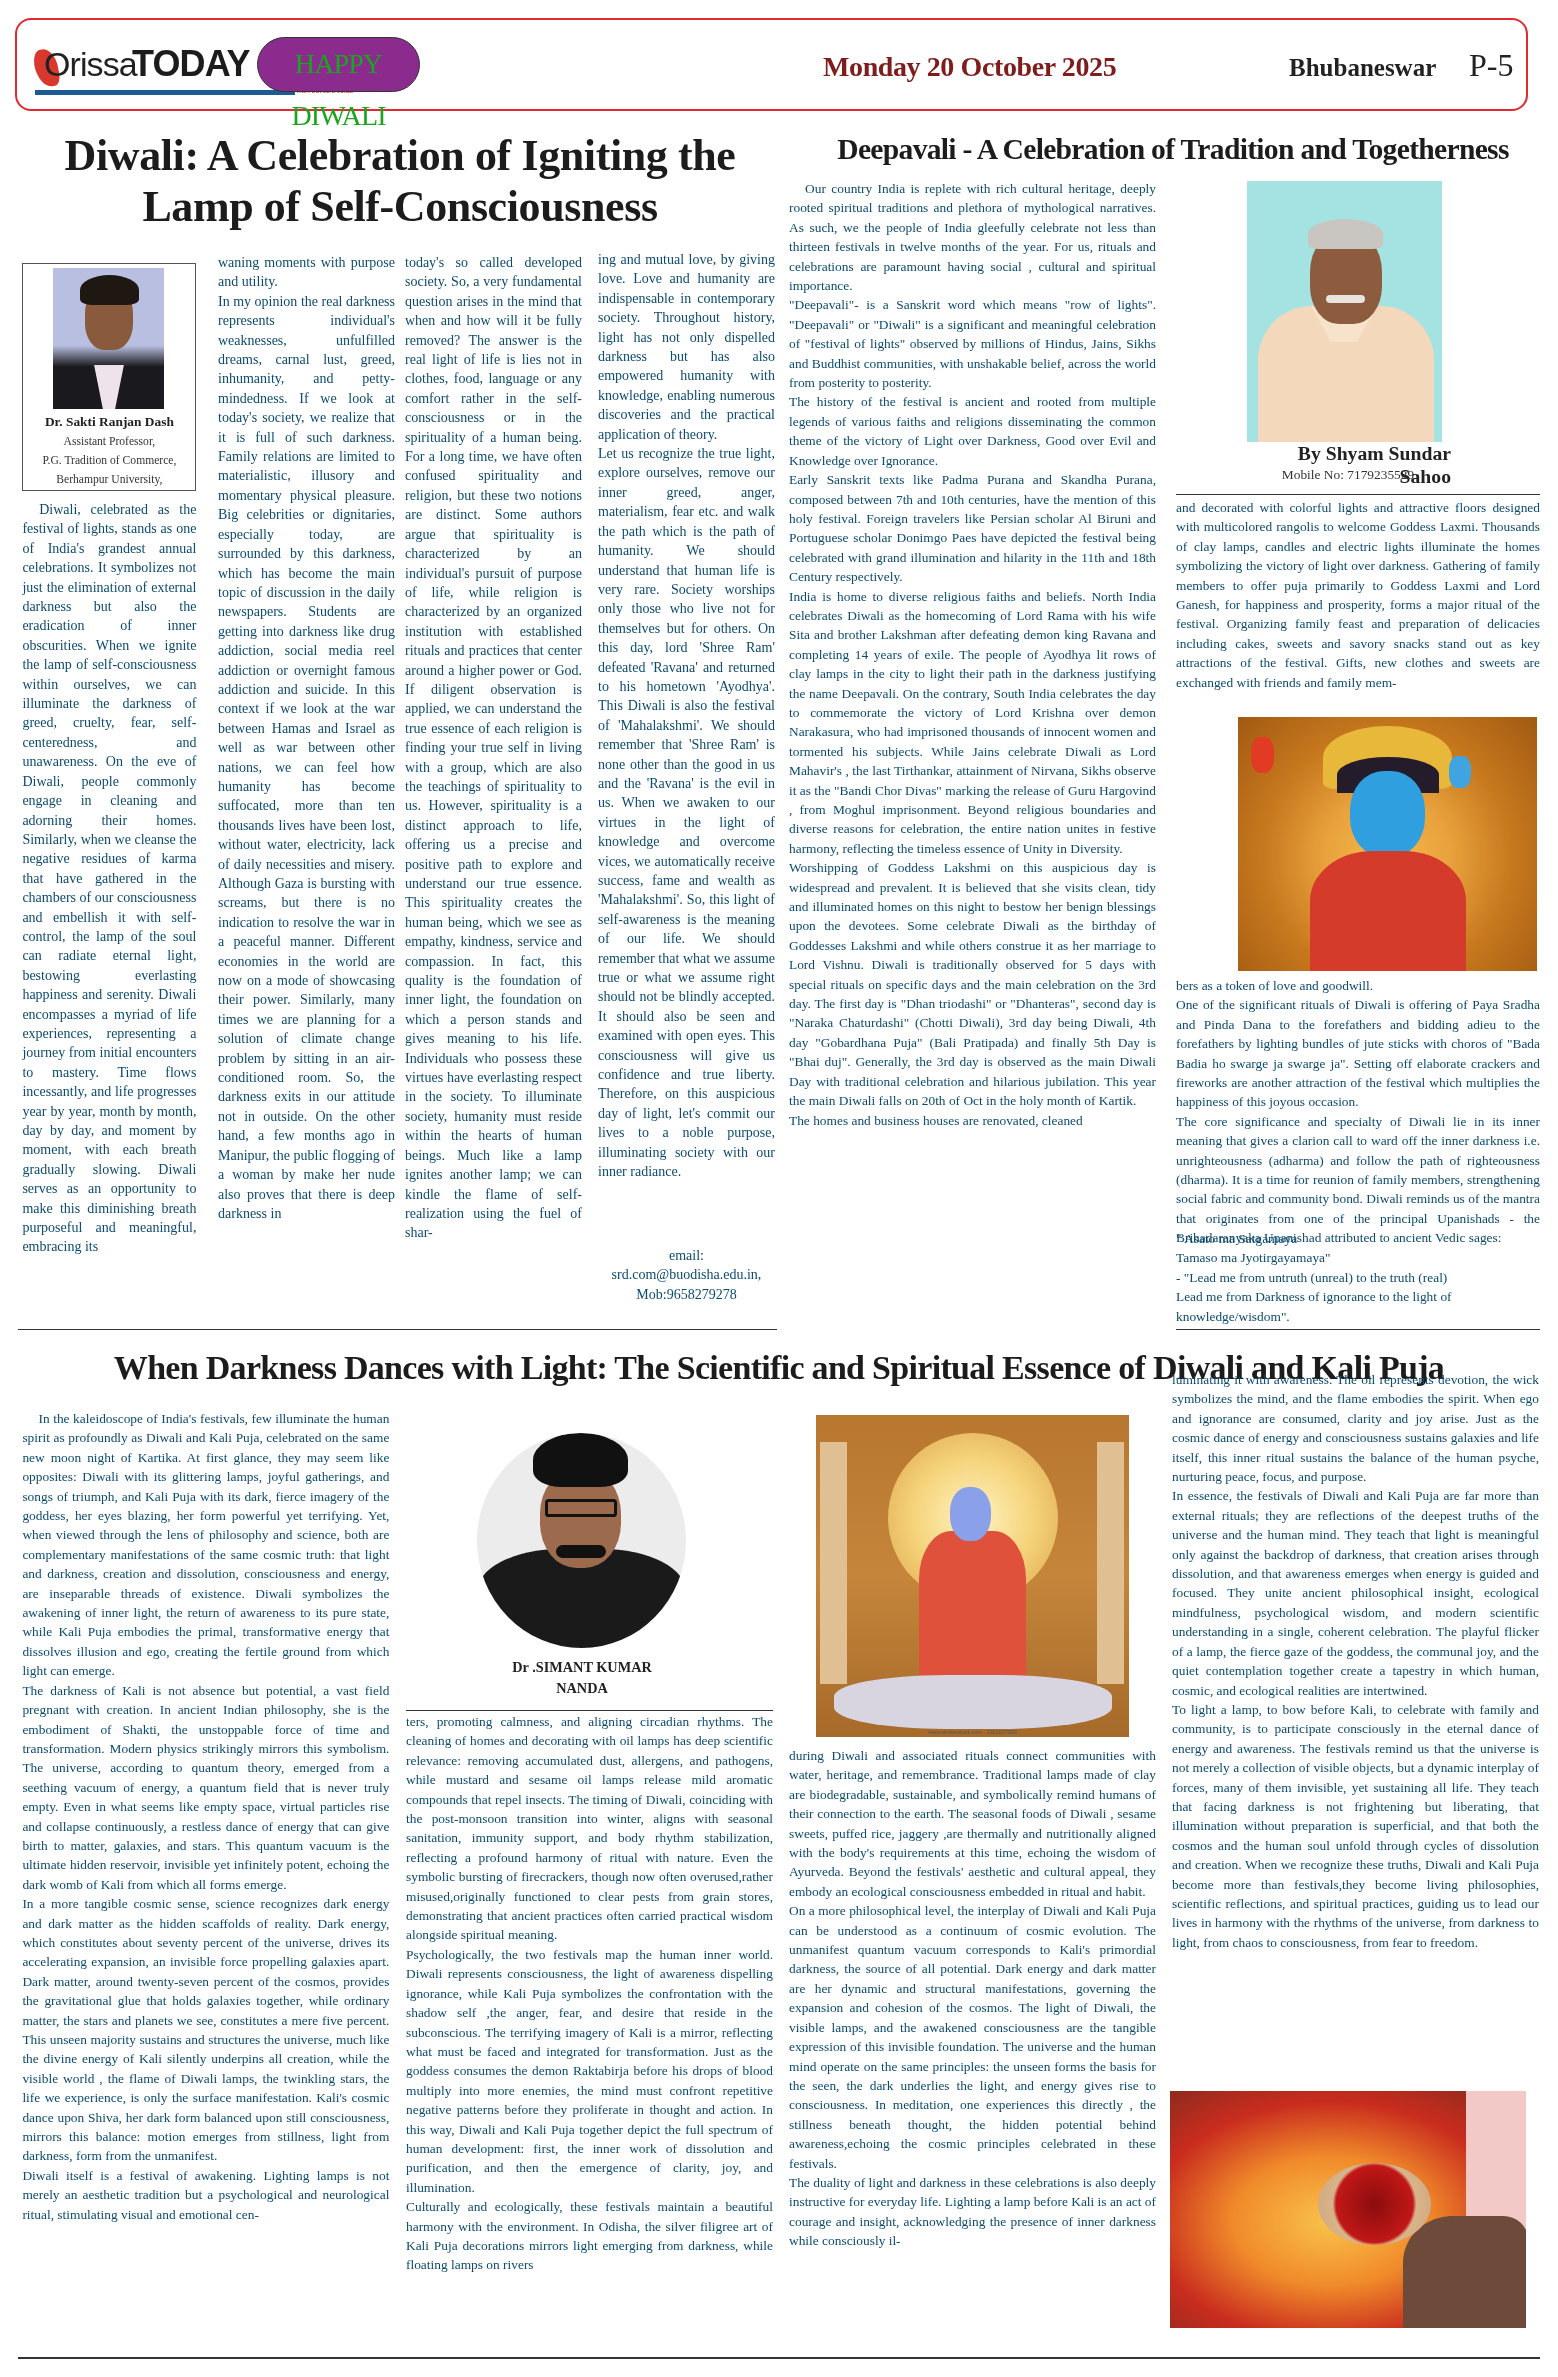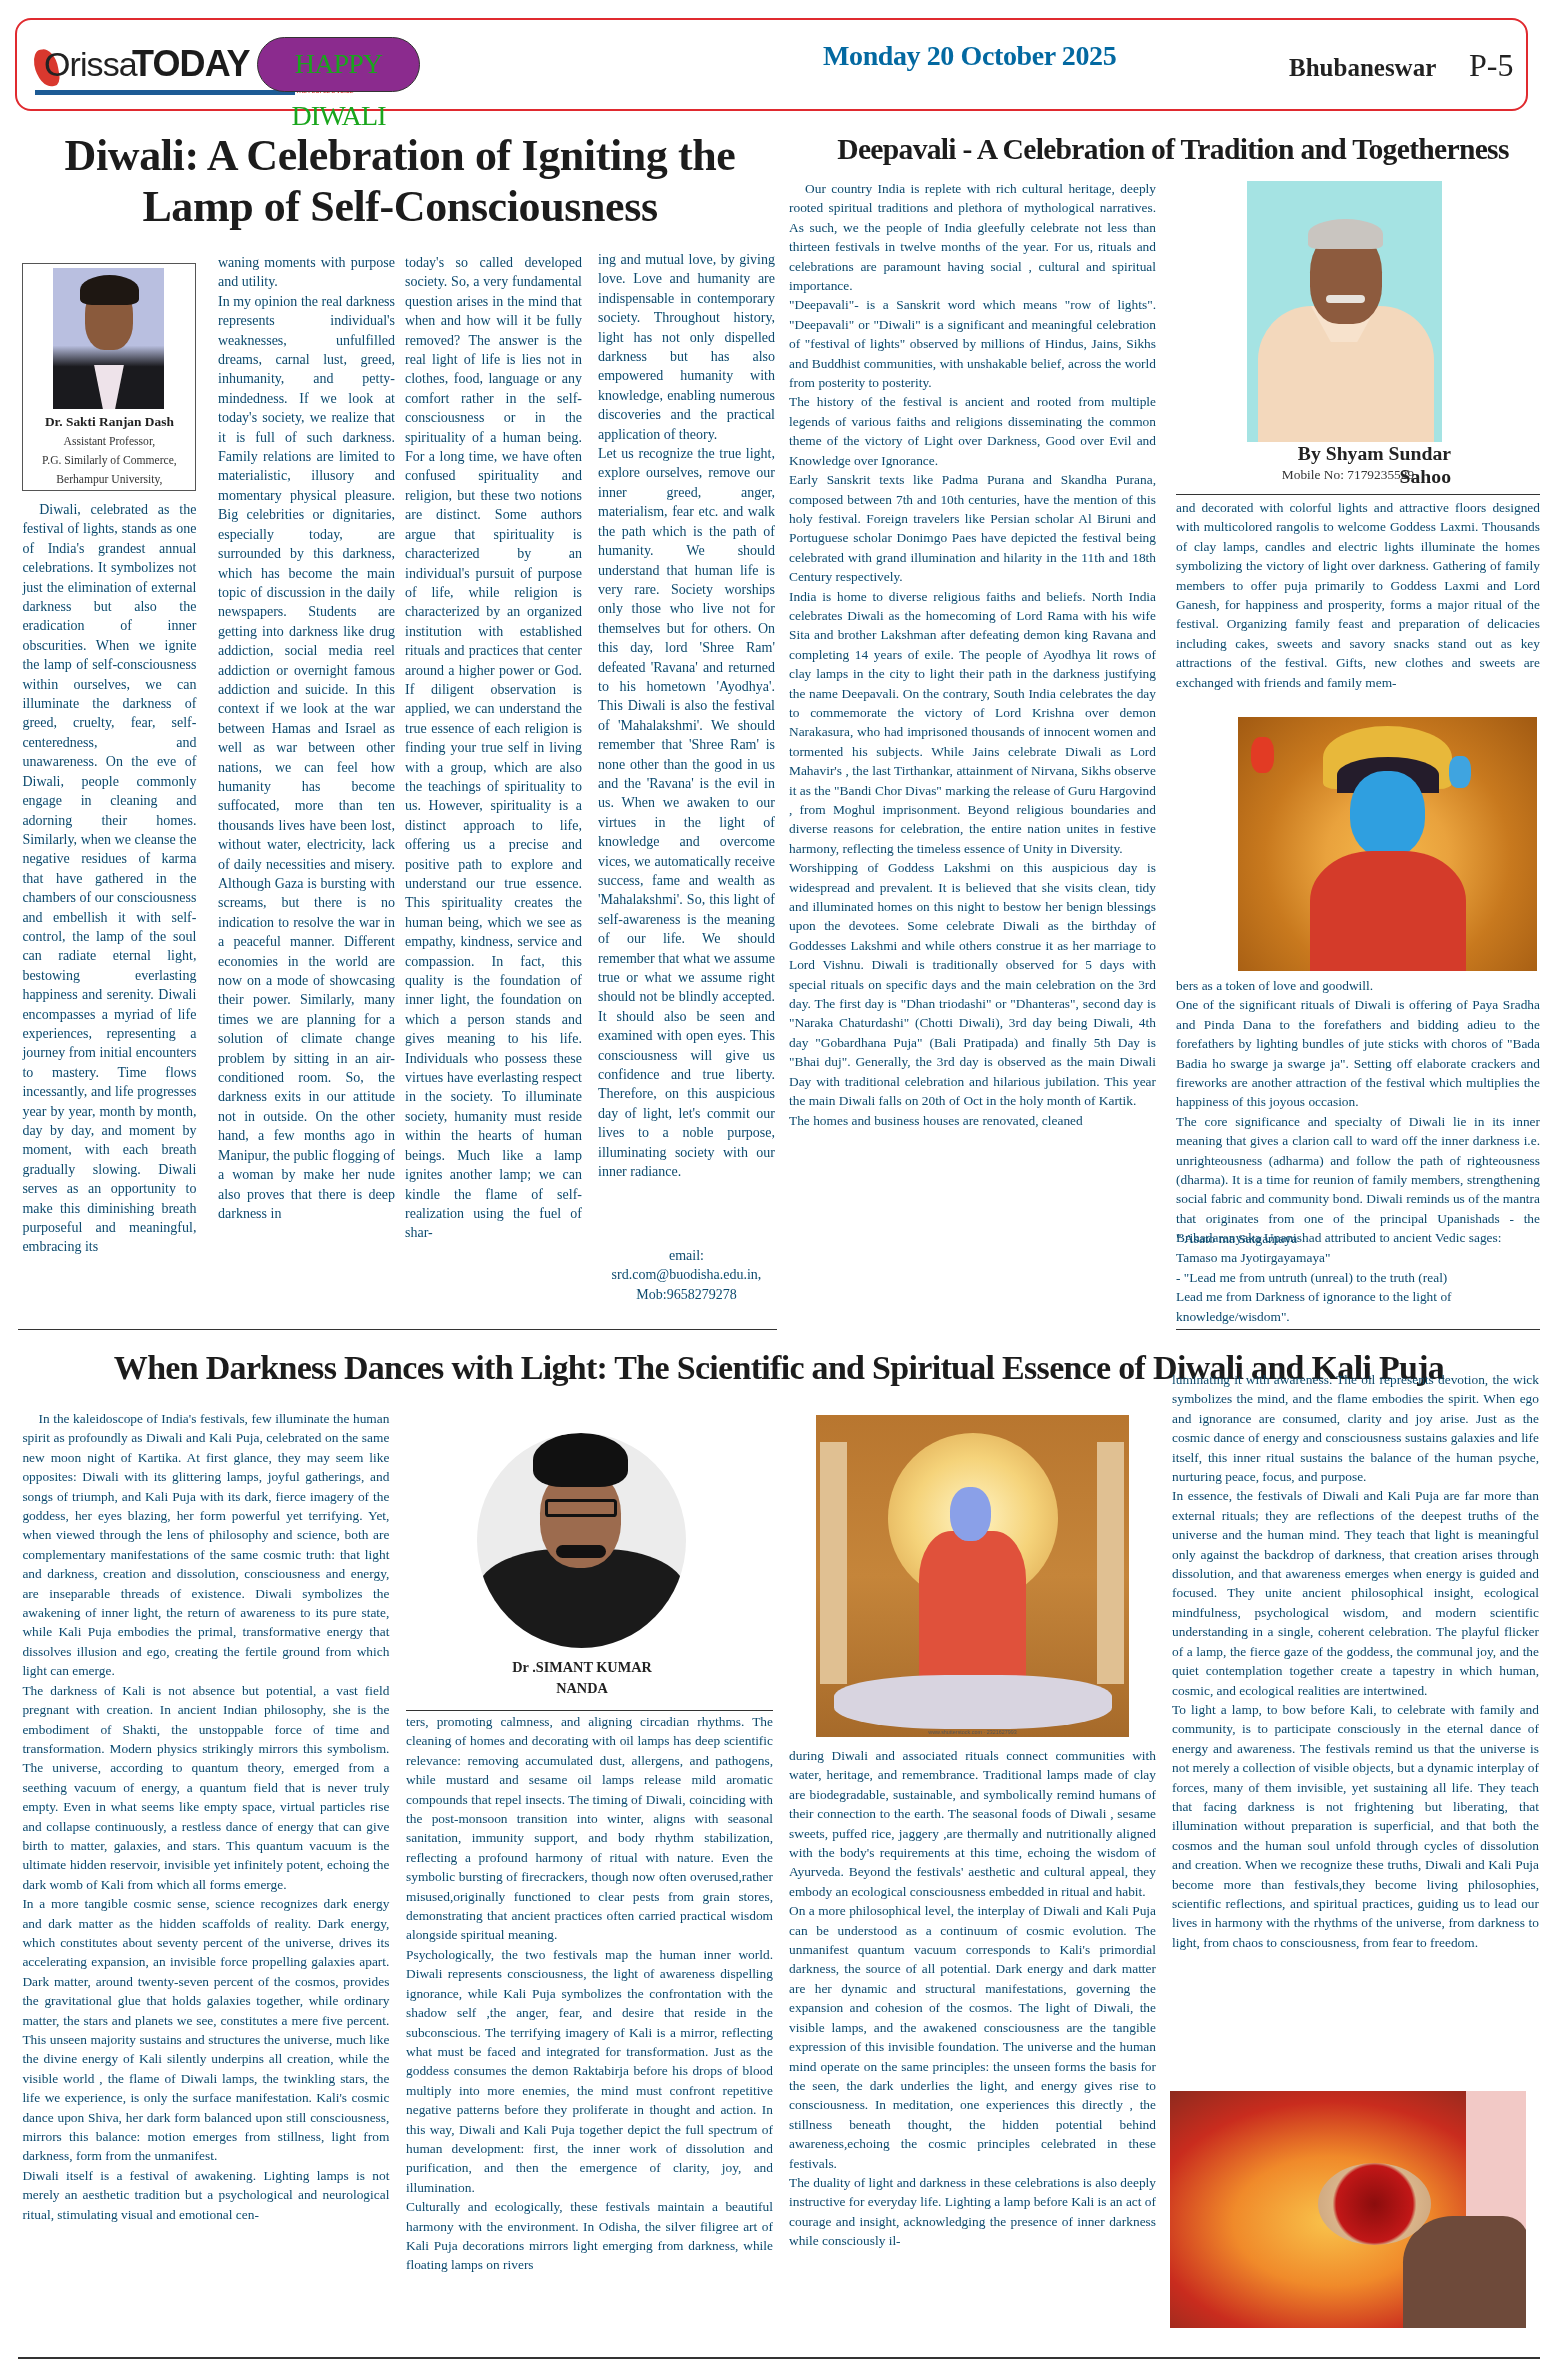--- a/index.html
+++ b/index.html
@@ -8,21 +8,21 @@
 
   
   .masthead { position: absolute; left: 15px; top: 18px; width: 1513px; height: 93px; border: 2.7px solid #e02a2f; border-radius: 16px; }
   .logo { position: absolute; left: 18px; top: 25px; height: 54px; width: 287px; }
   .logo-map { position: absolute; left: 0; top: 3.6px; width: 23px; height: 38px; background: #d9382e; border-radius: 40% 60% 30% 70%; transform: rotate(-10deg); }
   .logo-orissa { position: absolute; left: 9px; top: 0; font-family: "Liberation Sans", sans-serif; font-size: 34px; color: #222; letter-spacing: -0.9px; }
   .logo-today { position: absolute; left: 97px; top: -1.8px; font-family: "Liberation Sans", sans-serif; font-weight: bold; font-size: 36px; color: #1c1c1c; letter-spacing: -0.9px; }
   .logo-bar { position: absolute; left: 0; top: 45px; width: 260px; height: 4.5px; background: #1d5b95; }
   .logo-tag { position: absolute; left: 261px; top: 43px; font-family: "Liberation Sans", sans-serif; font-size: 5.4px; font-weight: bold; color: #d9382e; white-space: nowrap; }
   .happy-diwali { position: absolute; left: 240px; top: 17px; width: 163px; height: 55px; background: #8b2b8e; border: 1.8px solid #333; border-radius: 29px; color: #19a51d; font-size: 28px; text-align: center; line-height: 52px; letter-spacing: -0.9px; }
-  .mast-date { position: absolute; left: 806px; top: 20px; font-size: 28px; font-weight: bold; color: #0369a1; letter-spacing: -0.4px; }
+  .mast-date { position: absolute; left: 806px; top: 31px; font-size: 28px; font-weight: bold; color: #7f1d1d; letter-spacing: -0.4px; }
   .mast-city { position: absolute; left: 1272px; top: 34px; font-size: 25px; font-weight: bold; color: #222; }
   .mast-page { position: absolute; left: 1452px; top: 27px; font-size: 32px; color: #222; }
 
   
   .a1-title { position: absolute; left: 24px; top: 130px; width: 752px; text-align: center; font-size: 44px; font-weight: bold; line-height: 51px; color: #1c1c1c; letter-spacing: -0.4px; }
   .col { position: absolute; font-size: 14px; line-height: 19.4px; text-align: justify; color: #0c4a6e; hyphens: manual; }
   .col p { text-indent: 0; }
   .col p.ind { text-indent: 1.2em; }
   .author-box { position: absolute; left: 22.4px; top: 263px; width: 174px; height: 228px; border: 1.3px solid #555; text-align: center; }
   .author-photo-1 { position: absolute; left: 29.6px; top: 3.6px; width: 111px; height: 141px; background: linear-gradient(180deg, #b9bfe0 0%, #b9bfe0 55%, #1a1a1e 70%, #1a1a1e 100%); overflow: hidden; }
@@ -99,21 +99,21 @@
 
 <div class="author-box">
   <div class="author-photo-1">
     <div class="face-1"></div>
     <div class="hair-1"></div>
     <div class="shirt-1"></div>
   </div>
   <div class="a-name">Dr. Sakti Ranjan Dash</div>
   <div class="a-role">
     <div>Assistant Professor,</div>
-    <div>P.G. Similarly of Commerce,</div>
+    <div>P.G. Tradition of Commerce,</div>
     <div>Berhampur University,</div>
   </div>
 </div>
 
 <div class="col" style="left:22.4px; top:500px; width:174px;">
   <p class="ind">Diwali, celebrated as the festival of lights, stands as one of India's grandest annual celebrations. It symbolizes not just the elimination of external darkness but also the eradication of inner obscurities. When we ignite the lamp of self-consciousness within ourselves, we can illuminate the darkness of greed, cruelty, fear, self-centeredness, and unawareness. On the eve of Diwali, people commonly engage in cleaning and adorning their homes. Similarly, when we cleanse the negative residues of karma that have gathered in the chambers of our consciousness and embellish it with self-control, the lamp of the soul can radiate eternal light, bestowing everlasting happiness and serenity. Diwali encompasses a myriad of life experiences, representing a journey from initial encounters to mastery. Time flows incessantly, and life progresses year by year, month by month, day by day, and moment by moment, with each breath gradually slowing. Diwali serves as an opportunity to make this diminishing breath purposeful and meaningful, embracing its</p>
 </div>
 <div class="col split" style="left:218px; top:253px; width:177px;">
     <p>waning moments with purpose and utility.</p>
     <p>In my opinion the real darkness represents individual's weaknesses, unfulfilled dreams, carnal lust, greed, inhumanity, and petty-mindedness. If we look at today's society, we realize that it is full of such darkness. Family relations are limited to materialistic, illusory and momentary physical pleasure. Big celebrities or dignitaries, especially today, are surrounded by this darkness, which has become the main topic of discussion in the daily newspapers. Students are getting into darkness like drug addiction, social media reel addiction or overnight famous addiction and suicide. In this context if we look at the war between Hamas and Israel as well as war between other nations, we can feel how humanity has become suffocated, more than ten thousands lives have been lost, without water, electricity, lack of daily necessities and misery. Although Gaza is bursting with screams, but there is no indication to resolve the war in a peaceful manner. Different economies in the world are now on a mode of showcasing their power. Similarly, many times we are planning for a solution of climate change problem by sitting in an air-conditioned room. So, the darkness exits in our attitude not in outside. On the other hand, a few months ago in Manipur, the public flogging of a woman by make her nude also proves that there is deep darkness in</p>

